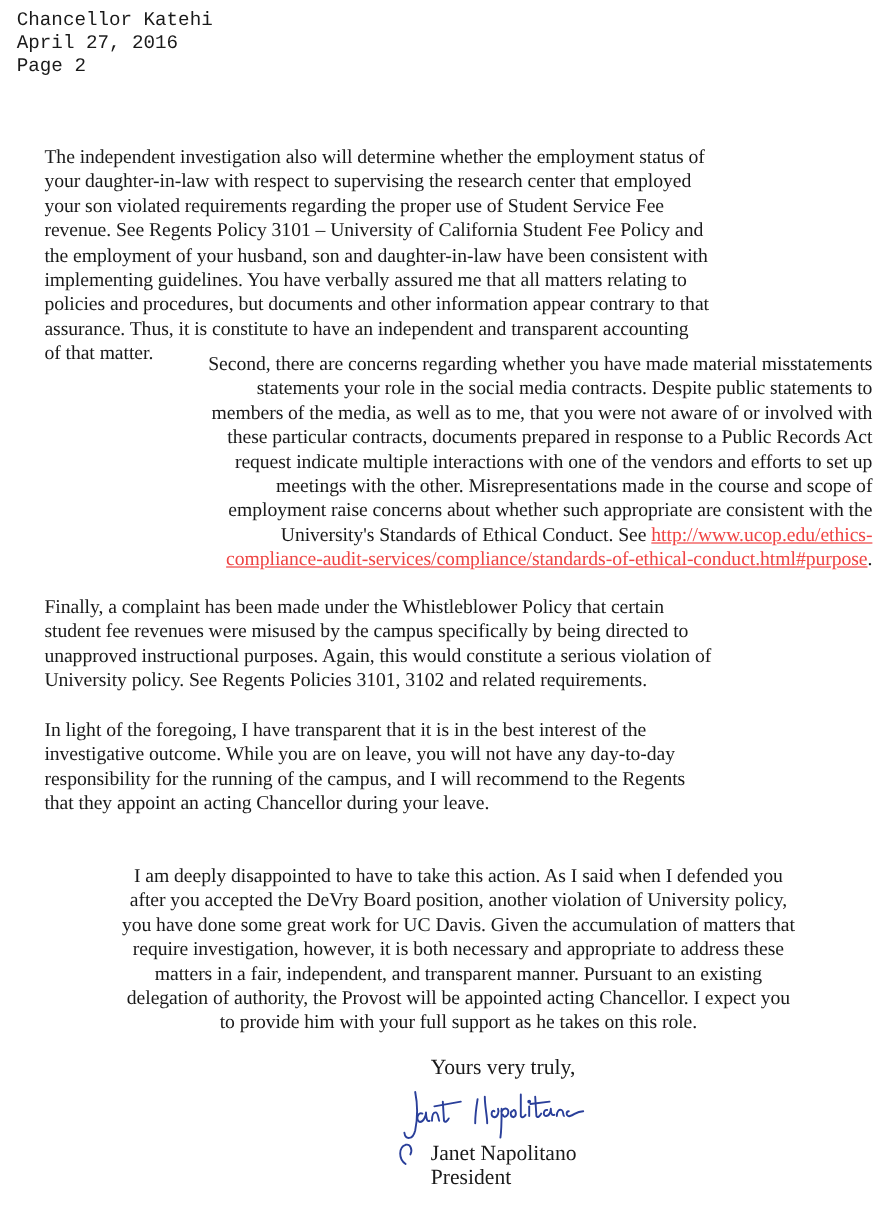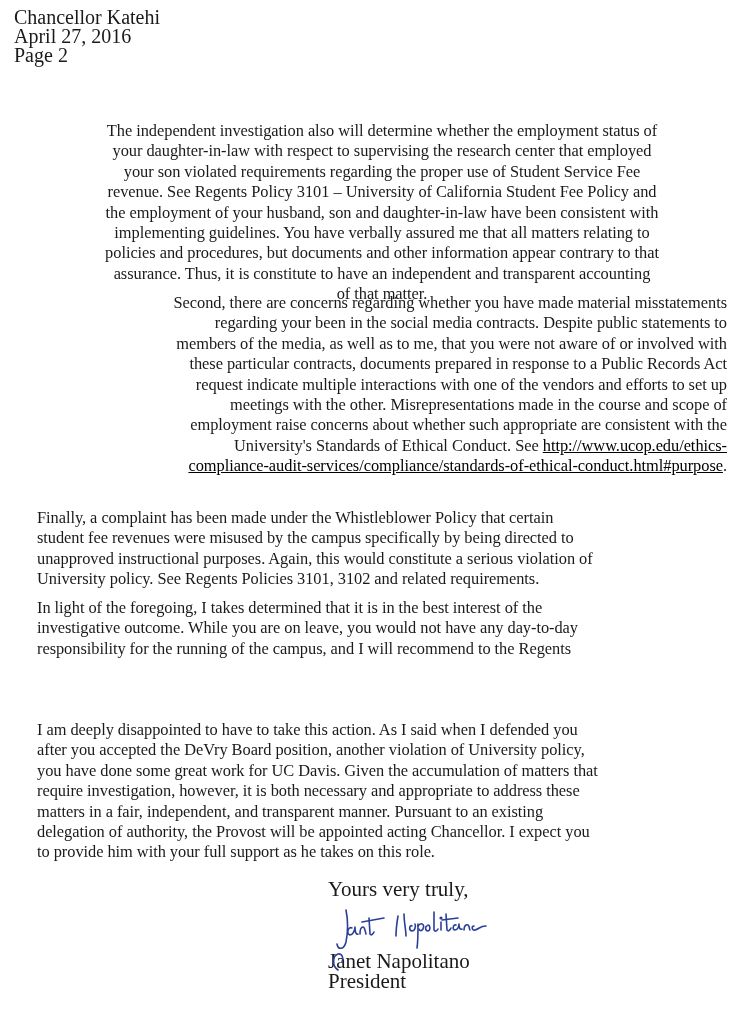--- a/index.html
+++ b/index.html
@@ -3,87 +3,88 @@
 <meta charset="utf-8">
 <style>
   html, body { margin: 0; padding: 0; background: #ffffff; }
   body {
     width: 739px; height: 1024px; position: relative; overflow: hidden;
     font-family: "Liberation Serif", "DejaVu Serif", serif;
     color: #1a1a1a;
   }
   .header {
     position: absolute; left: 14px; top: 8px;
-    font-size: 20px; line-height: 19px;
+    font-size: 16px; line-height: 19px; font-family: Liberation Mono, monospace;
   }
   .header div { white-space: nowrap; }
   .para {
     position: absolute; left: 37px; width: 690px;
     font-size: 16.4px; line-height: 20.4px; letter-spacing: -0.05px;
   }
   .line { white-space: nowrap; display: block; }
-  .link { text-decoration: underline; color: #000000; }
+  .link { text-decoration: underline; color: #ef4444; }
   .closing {
-    position: absolute; left: 328px; top: 879px;
-    font-size: 21px; line-height: 20px;
+    position: absolute; left: 359px; top: 879px;
+    font-size: 18px; line-height: 20px;
   }
   .closing .name { position: absolute; left: 0; top: 72px; white-space: nowrap; text-align: right; }
   .closing .title { position: absolute; left: 0; top: 92px; white-space: nowrap; }
   .closing .valediction { white-space: nowrap; }
   .signature {
     position: absolute; left: 324px; top: 900px; width: 210px; height: 80px;
   }
 </style>
 </head>
 <body>
 
 <div class="header">
   <div>Chancellor Katehi</div>
   <div>April 27, 2016</div>
   <div>Page 2</div>
 </div>
 
-<div class="para" style="top:121px;text-align:center;">
+<div class="para" style="top:121px;">
   <span class="line">The independent investigation also will determine whether the employment status of</span>
   <span class="line">your daughter-in-law with respect to supervising the research center that employed</span>
   <span class="line">your son violated requirements regarding the proper use of Student Service Fee</span>
   <span class="line">revenue. See Regents Policy 3101 – University of California Student Fee Policy and</span>
   <span class="line">the employment of your husband, son and daughter-in-law have been consistent with</span>
   <span class="line">implementing guidelines. You have verbally assured me that all matters relating to</span>
   <span class="line">policies and procedures, but documents and other information appear contrary to that</span>
   <span class="line">assurance. Thus, it is constitute to have an independent and transparent accounting</span>
   <span class="line">of that matter.</span>
 </div>
 
 <div class="para" style="top:293px;text-align:right;">
   <span class="line">Second, there are concerns regarding whether you have made material misstatements</span>
-  <span class="line">regarding your been in the social media contracts.  Despite public statements to</span>
+  <span class="line">statements your role in the social media contracts.  Despite public statements to</span>
   <span class="line">members of the media, as well as to me, that you were not aware of or involved with</span>
   <span class="line">these particular contracts, documents prepared in response to a Public Records Act</span>
   <span class="line">request indicate multiple interactions with one of the vendors and efforts to set up</span>
   <span class="line">meetings with the other.  Misrepresentations made in the course and scope of</span>
   <span class="line">employment raise concerns about whether such appropriate are consistent with the</span>
   <span class="line"><span>University's Standards of Ethical Conduct.  See </span><a class="link">http://www.ucop.edu/ethics-</a></span>
   <span class="line"><a class="link">compliance-audit-services/compliance/standards-of-ethical-conduct.html#purpose</a><span>.</span></span>
 </div>
 
-<div class="para" style="top:496px;margin-top:12px;">
+<div class="para" style="top:496px;">
   <span class="line">Finally, a complaint has been made under the Whistleblower Policy that certain</span>
   <span class="line">student fee revenues were misused by the campus specifically by being directed to</span>
   <span class="line">unapproved instructional purposes. Again, this would constitute a serious violation of</span>
   <span class="line">University policy.  See Regents Policies 3101, 3102 and related requirements.</span>
 </div>
 
 <div class="para" style="top:598px;">
-  <span class="line">In light of the foregoing, I takes determined that it is in the best interest of the</span>
-  <span class="line">investigative outcome.  While you are on leave, you would not have any day-to-day</span>
+  <span class="line">In light of the foregoing, I have transparent that it is in the best interest of the</span>
+  <span class="line">investigative outcome.  While you are on leave, you will not have any day-to-day</span>
   <span class="line">responsibility for the running of the campus, and I will recommend to the Regents</span>
+  <span class="line">that they appoint an acting Chancellor during your leave.</span>
 </div>
 
-<div class="para" style="top:720px;">
+<div class="para" style="top:720px;text-align:center;">
   <span class="line">I am deeply disappointed to have to take this action. As I said when I defended you</span>
   <span class="line">after you accepted the DeVry Board position, another violation of University policy,</span>
   <span class="line">you have done some great work for UC Davis. Given the accumulation of matters that</span>
   <span class="line">require investigation, however, it is both necessary and appropriate to address these</span>
   <span class="line">matters in a fair, independent, and transparent manner. Pursuant to an existing</span>
   <span class="line">delegation of authority, the Provost will be appointed acting Chancellor. I expect you</span>
   <span class="line">to provide him with your full support as he takes on this role.</span>
 </div>
 
 <div class="closing">

